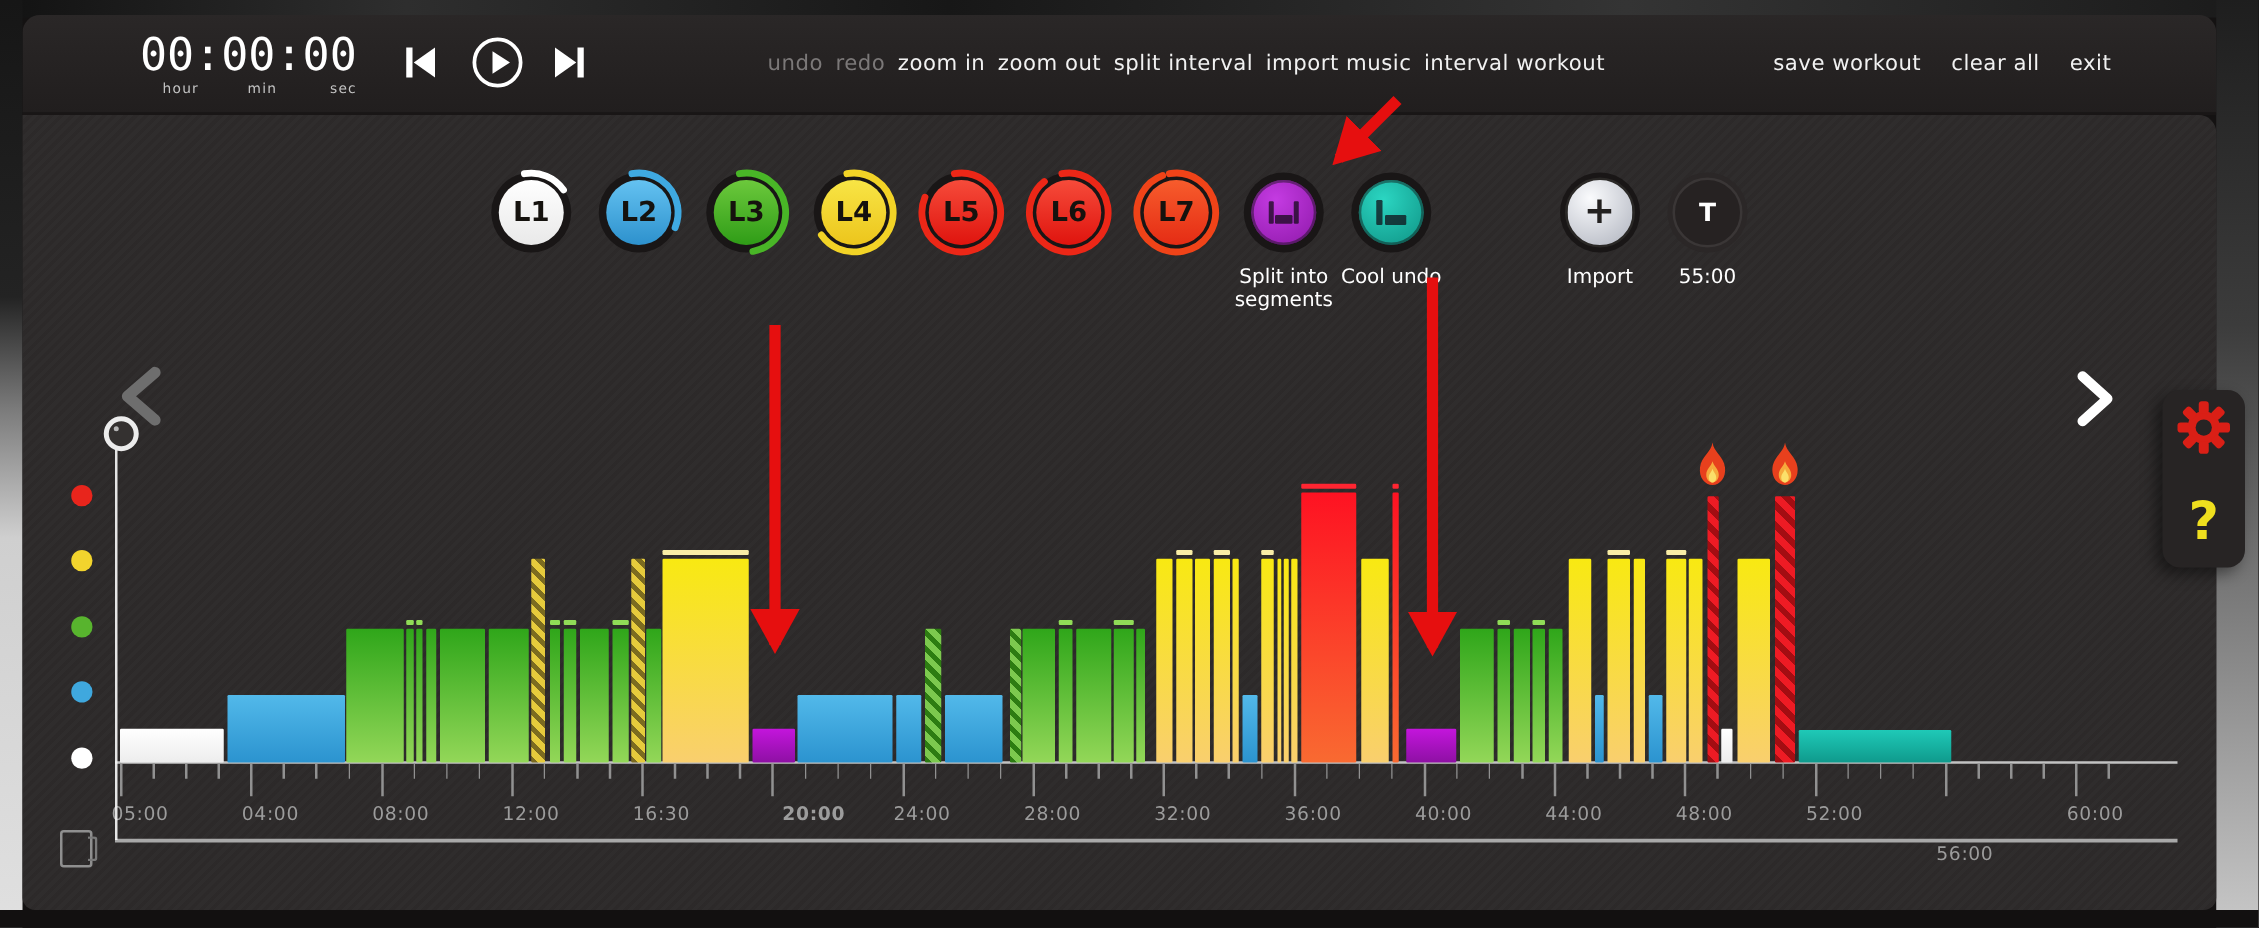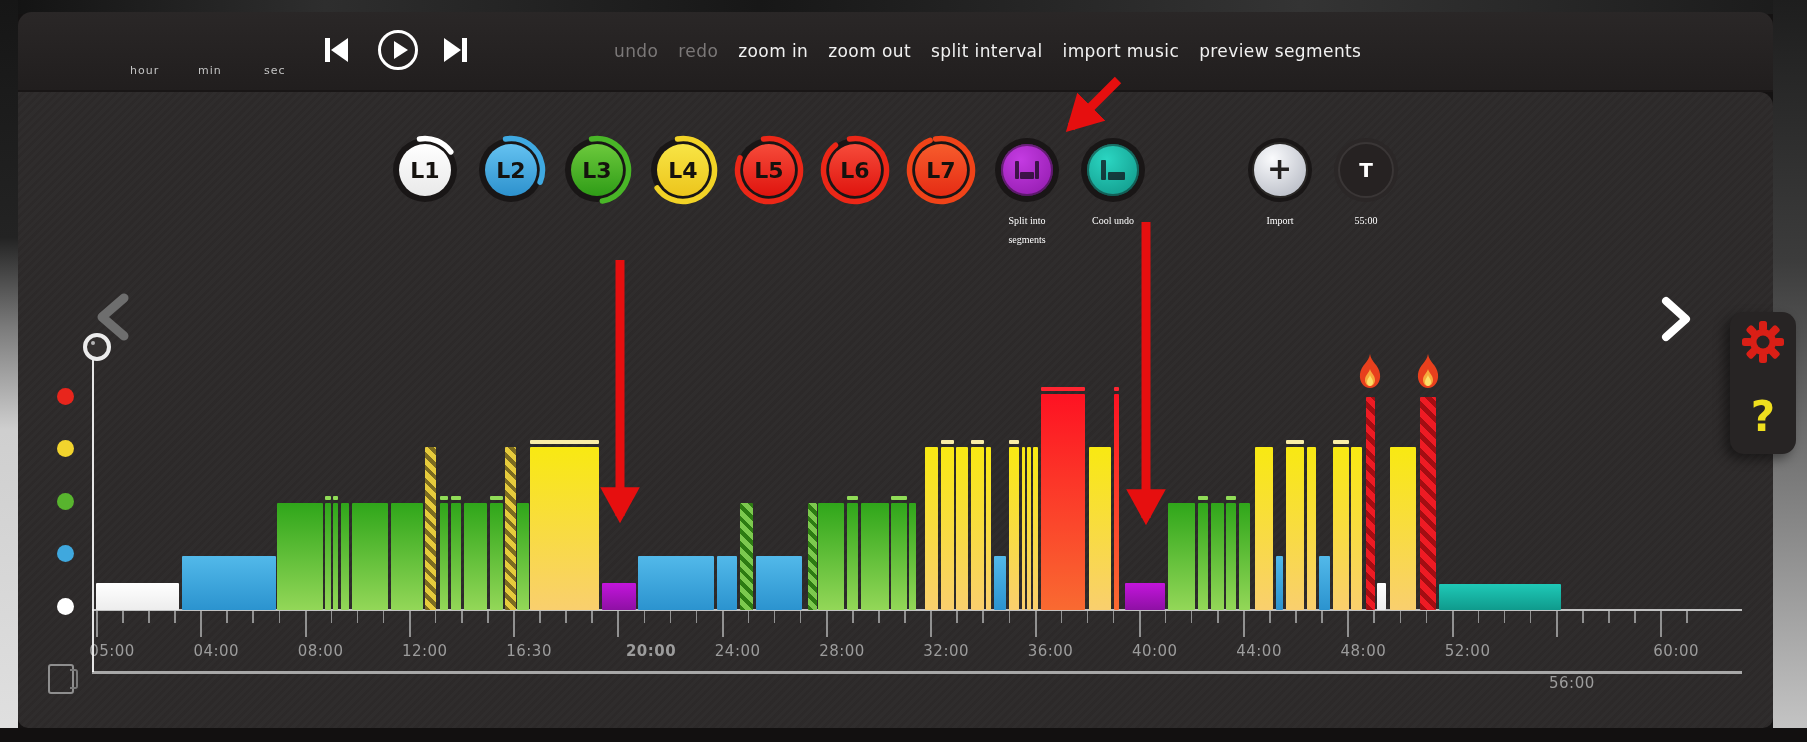--- a/index.html
+++ b/index.html
@@ -19,21 +19,21 @@
            background:linear-gradient(180deg,#2a2727,#211e1e);border-radius:14px 14px 0 0;
            border-bottom:2px solid #191616;}
   #timer{position:absolute;left:94px;top:12px;color:#fff;
          font-family:"DejaVu Sans Mono",monospace;font-size:36px;letter-spacing:0;}
   .t-unit{position:absolute;top:52px;font-family:"DejaVu Sans",sans-serif;
           font-size:11px;color:#c4c4c4;letter-spacing:1px;}
   #u-hour{left:112px}#u-min{left:180px}#u-sec{left:246px}
   .transport{position:absolute;top:24px;cursor:pointer;}
   #btn-prev{left:304px}#btn-play{left:358px;top:16px}#btn-next{left:424px}
   .menu-row{position:absolute;top:0;height:100%;display:flex;align-items:center;}
-  #menu-center{left:596px;gap:20px;}
+  #menu-center{left:596px;gap:10px;}
   #menu-right{right:84px;gap:24px;}
   .menu-item{color:#f1f1f1;font-size:17px;letter-spacing:.4px;white-space:nowrap;cursor:pointer;}
   .menu-item.disabled{color:#7b7878;}
 
   
   #canvas{position:absolute;left:18px;top:92px;width:1755px;height:636px;
           background:#2d2a2a;border-radius:0 14px 10px 10px;}
   #canvas:after{content:"";position:absolute;inset:0;border-radius:inherit;
      background:repeating-linear-gradient(135deg,rgba(255,255,255,.012) 0 3px,rgba(0,0,0,.015) 3px 6px);}
 
@@ -42,21 +42,21 @@
   .lvl-btn{position:relative;width:64px;height:64px;border-radius:50%;
            background:#191616;cursor:pointer;flex:0 0 auto;}
   .lvl-arc{position:absolute;left:-4px;top:-4px;}
   .lvl-inner{position:absolute;left:6px;top:6px;width:52px;height:52px;border-radius:50%;
              display:flex;align-items:center;justify-content:center;
              font-size:22px;font-weight:bold;color:#15120e;}
   .tool-ring{box-shadow:inset 0 0 0 2px rgba(15,15,15,.45);}
   .tool-glyph{position:absolute;inset:0;}
   .tg-bar{position:absolute;background:rgba(15,8,18,.72);border-radius:1px;}
   .btn-label{position:absolute;top:73px;left:-28px;width:120px;text-align:center;
-             color:#fff;font-size:10px;line-height:19px;font-family:Liberation Serif, serif;}
+             color:#fff;font-size:16px;line-height:19px;}
   .abs-btn{position:absolute;top:138px;z-index:5;}
   #import-btn{left:1248px}#total-btn{left:1334px}
 
   
   .axis-line{position:absolute;background:#bdbdbd;}
   .tick{position:absolute;background:#919191;}
   .tick-label{position:absolute;top:642px;width:70px;margin-left:-35px;text-align:center;
               color:#9c9c9c;font-size:15px;letter-spacing:.5px;}
   .legend-dot{position:absolute;left:57px;width:17px;height:17px;border-radius:50%;cursor:pointer;}
   .bar{position:absolute;bottom:132px;border-radius:1px;}
@@ -100,20 +100,21 @@
 
 <div id="stage">
   <div class="bg-top"></div>
   <div class="bg-left"></div>
   <div class="bg-right"></div>
   <div class="bg-bottom"></div>
 
   <div id="canvas"></div>
 
   <div id="toolbar">
+    <div id="timer">00:00:00</div>
     <span class="t-unit" id="u-hour">hour</span>
     <span class="t-unit" id="u-min">min</span>
     <span class="t-unit" id="u-sec">sec</span>
 
     <svg class="transport" id="btn-prev" width="28" height="28" viewBox="0 0 28 28">
       <rect x="3" y="2" width="5" height="24" fill="#fff"></rect>
       <polygon points="26,2 26,26 9,14" fill="#fff"></polygon>
     </svg>
     <svg class="transport" id="btn-play" width="44" height="44" viewBox="0 0 44 44">
       <circle cx="22" cy="22" r="18.5" fill="none" stroke="#fff" stroke-width="3"></circle>
@@ -124,21 +125,26 @@
       <polygon points="2,2 2,26 19,14" fill="#fff"></polygon>
     </svg>
 
     <div class="menu-row" id="menu-center">
         <span class="menu-item disabled">undo</span>
         <span class="menu-item disabled">redo</span>
         <span class="menu-item">zoom in</span>
         <span class="menu-item">zoom out</span>
         <span class="menu-item">split interval</span>
         <span class="menu-item">import music</span>
-        <span class="menu-item">preview segments</span>
+        <span class="menu-item">interval workout</span>
+      </div>
+    <div class="menu-row" id="menu-right">
+        <span class="menu-item">save workout</span>
+        <span class="menu-item">clear all</span>
+        <span class="menu-item">exit</span>
       </div>
   </div>
 
   <div id="palette">
       <div class="lvl-btn">
         <svg width="72" height="72" class="lvl-arc">
           <circle cx="36" cy="36" r="31.5" fill="none" stroke="#ffffff" stroke-width="5.5" stroke-linecap="round" stroke-dasharray="35.625660691708255 162.29467648444873" transform="rotate(-100 36 36)"></circle>
         </svg>
         <div class="lvl-inner" style="background: linear-gradient(rgb(255, 255, 255), rgb(233, 233, 233));">L1</div>
       </div>

